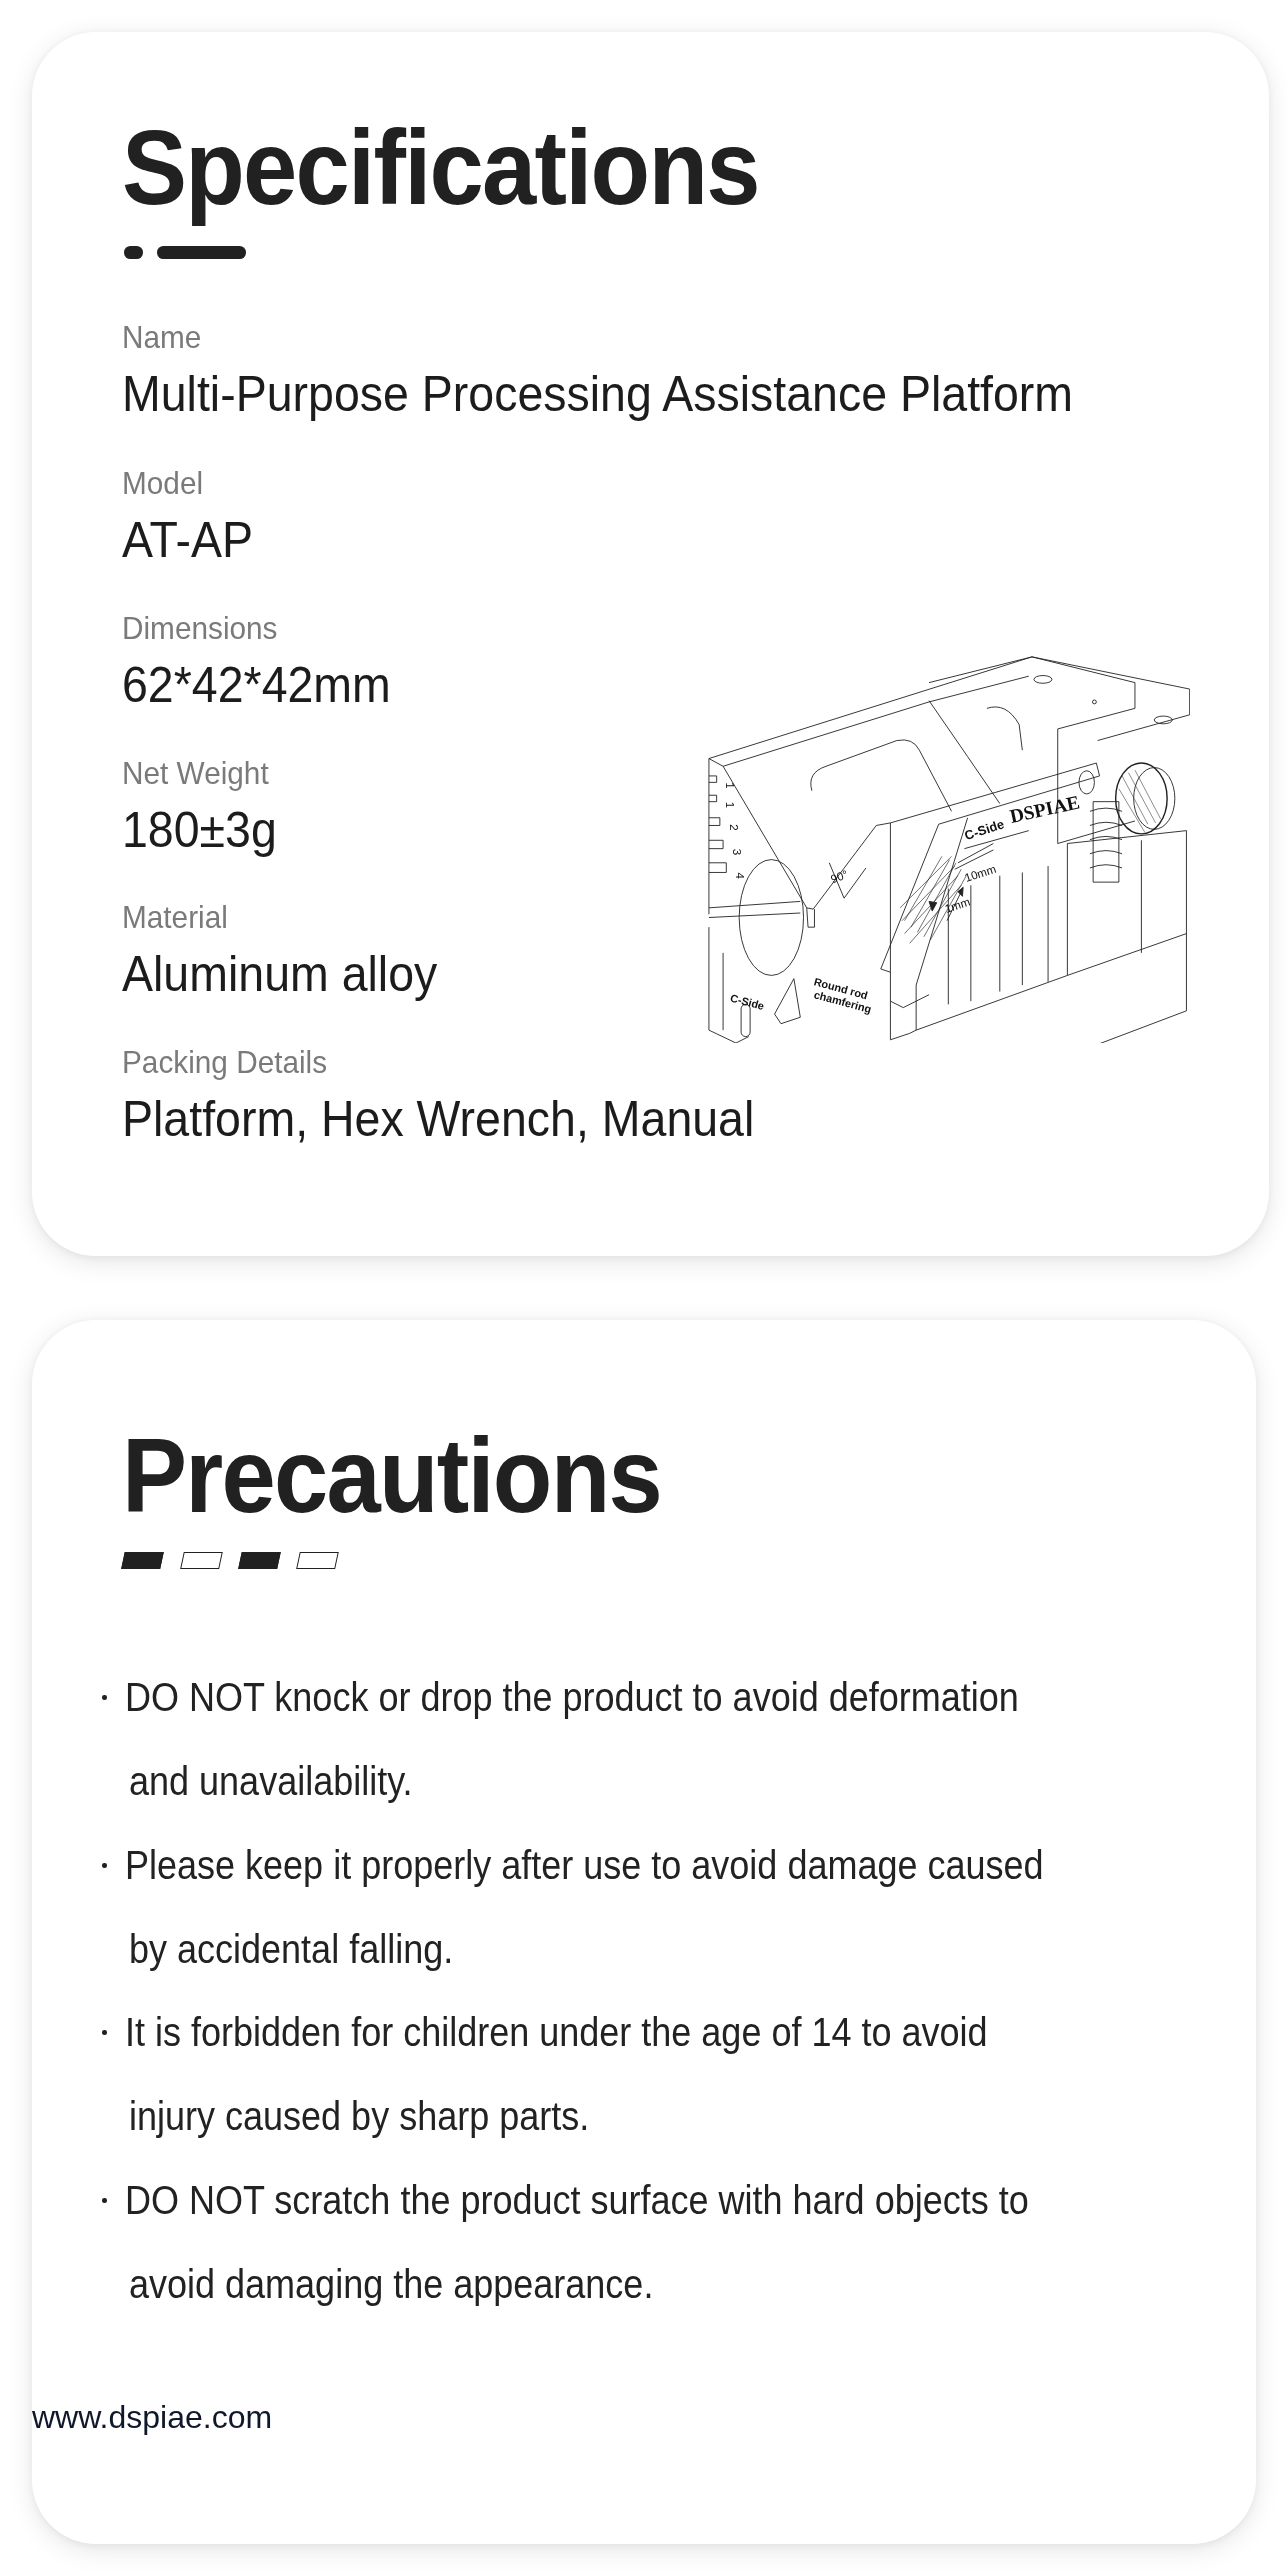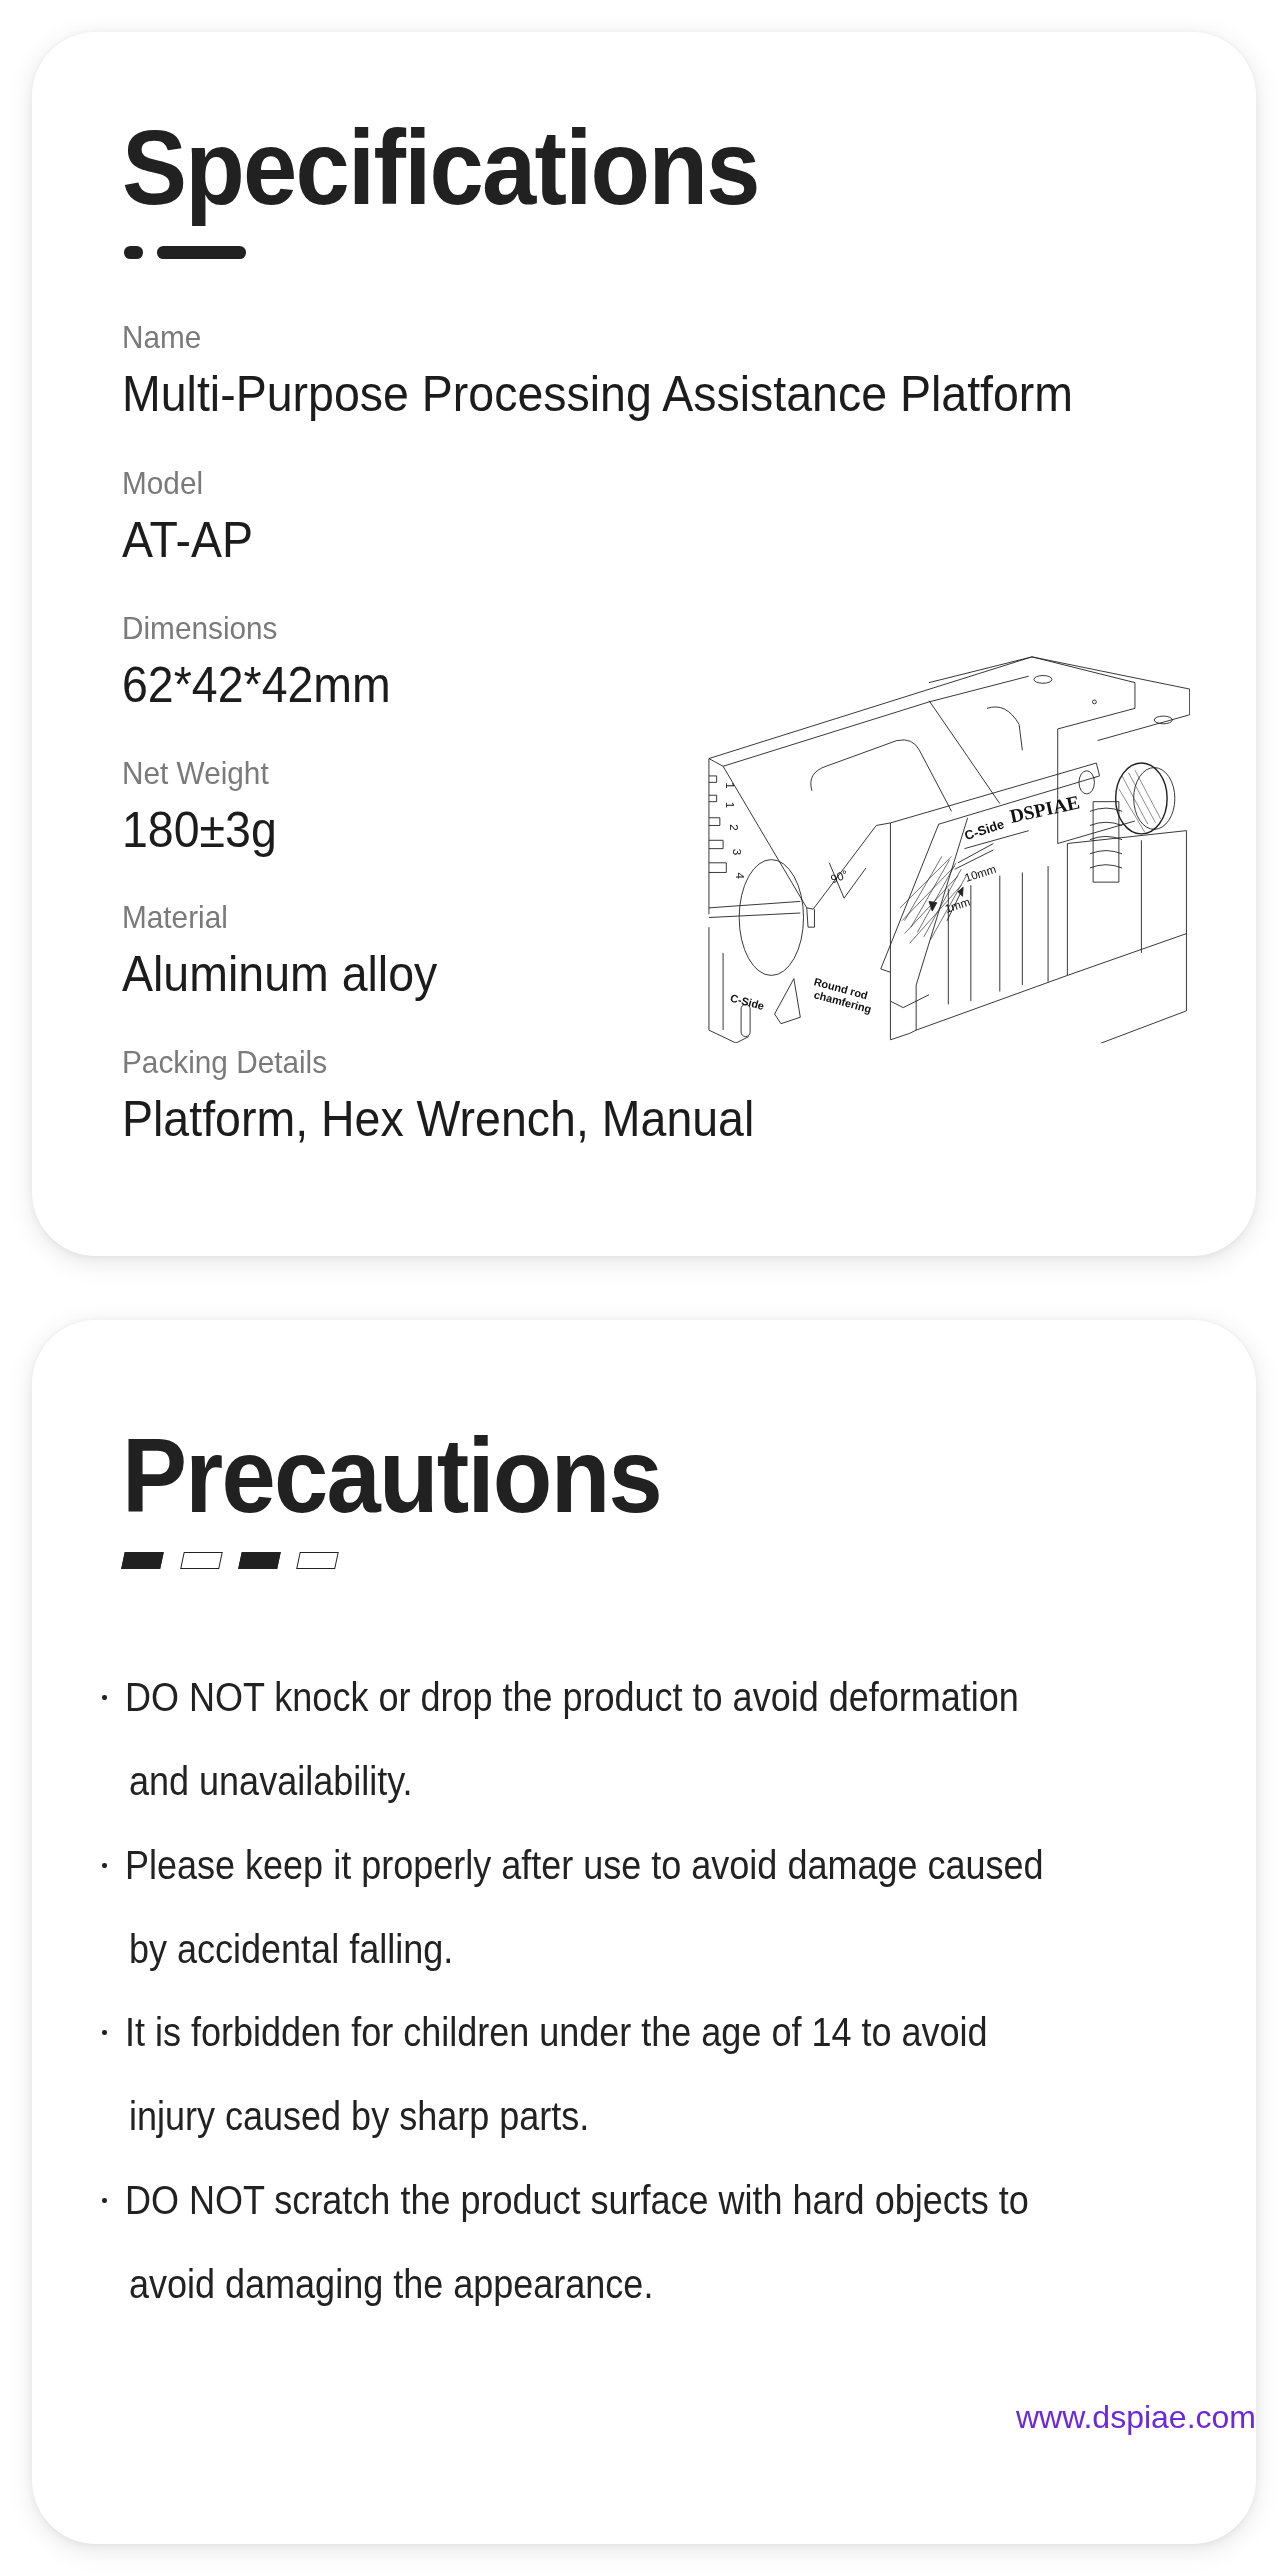--- a/index.html
+++ b/index.html
@@ -16,21 +16,21 @@
       color: #212121;
     }
     .card {
       position: absolute;
       left: 32px;
       width: 1224px;
       background: #ffffff;
       border-radius: 64px;
       box-shadow: 0 5.2px 26px rgba(0,0,0,0.10), 0 1.3px 7.7px rgba(0,0,0,0.05);
     }
-    #card-specs { top: 32px; height: 1224px; }
+    #card-specs { top: 32px; height: 1224px; padding-left: 13px; }
     #card-precautions { top: 1320px; height: 1224px; }
 
     .heading {
       position: absolute;
       left: 90px;
       margin: 0;
       font-weight: bold;
       font-size: 106px;
       line-height: 1;
       letter-spacing: -1.9px;
@@ -92,24 +92,24 @@
     .prec-line {
       position: absolute; white-space: nowrap;
       font-size: 40px; line-height: 1; color: #222222;
       transform: scaleX(0.90); transform-origin: left top;
     }
 
     .footer-url {
       position: absolute;
       left: 0; width: 1224px;
       top: 1081px;
-      text-align: right;
+      text-align: left;
       font-size: 32px;
       line-height: 1;
-      color: #6d28d9;
+      color: #0f172a;
       text-decoration: none;
     }
   </style>
 </head>
 <body>
 
 <section class="card" id="card-specs">
   <h1 class="heading" id="specs-heading">Specifications</h1>
   <div class="spec-deco">
     <span class="dot"></span>

